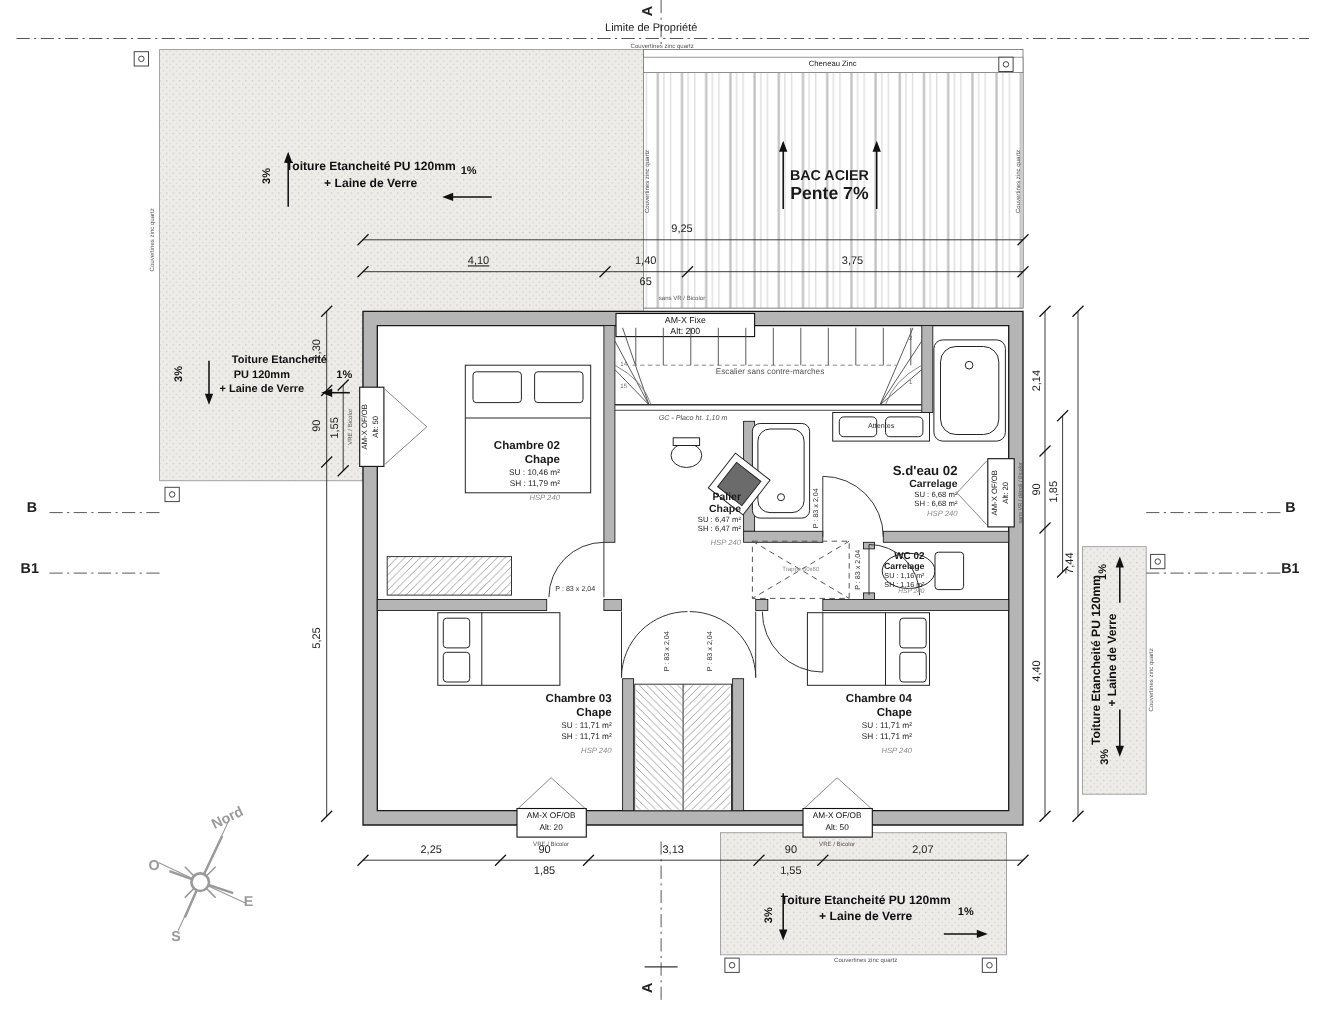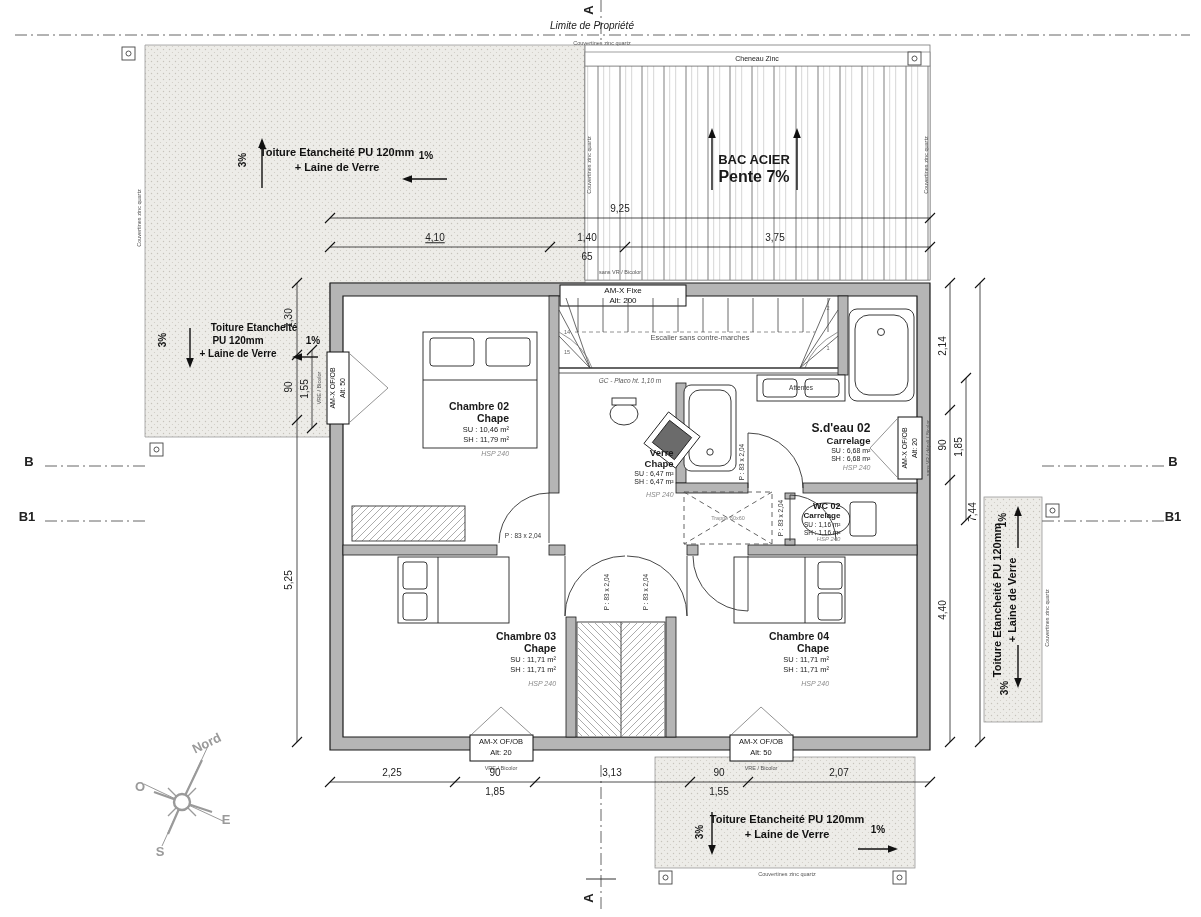--- a/index.html
+++ b/index.html
@@ -286,21 +286,21 @@
         <polygon points="712,855 708.2,845 715.8,845" fill="#111"></polygon>
         <line x1="858" y1="849" x2="891" y2="849" stroke="#111" stroke-width="1.4"></line>
         <polygon points="898,849 888,852.8 888,845.2" fill="#111"></polygon>
         <line x1="1018" y1="548" x2="1018" y2="513" stroke="#111" stroke-width="1.4"></line>
         <polygon points="1018,506 1021.8,516 1014.2,516" fill="#111"></polygon>
         <line x1="1018" y1="645" x2="1018" y2="681" stroke="#111" stroke-width="1.4"></line>
         <polygon points="1018,688 1014.2,678 1021.8,678" fill="#111"></polygon>
       </g>
 </svg>
 
-<div class="t" style="left:592px;top:26px;font-size:10px;font-style:italic;">Limite de Propriété</div>
+<div class="t" style="left:592px;top:26px;font-size:10px;">Limite de Propriété</div>
 <div class="t tiny" style="left:602px;top:43px;">Couvertines zinc quartz</div>
 <div class="t r marker" style="left:589px;top:10px;">A</div>
 <div class="t r marker" style="left:589px;top:898px;">A</div>
 <div class="t marker" style="left:29px;top:462px;">B</div>
 <div class="t marker" style="left:1173px;top:462px;">B</div>
 <div class="t marker" style="left:27px;top:517px;">B1</div>
 <div class="t marker" style="left:1173px;top:517px;">B1</div>
 
 <div class="t r roofS" style="left:243px;top:160px;">3%</div>
 <div class="t roofT" style="left:337px;top:152px;">Toiture Etancheité PU 120mm</div>
@@ -353,21 +353,21 @@
 <div class="t steps" style="left:828px;top:348px;">1</div>
 
 <div class="room" style="left:443px;top:428px;">
   <div class="rname">Chambre 02</div>
   <div class="rfin">Chape</div>
   <div class="rsu">SU : 10,46 m²</div>
   <div class="rsu">SH : 11,79 m²</div>
   <div class="rhsp">HSP 240</div>
 </div>
 <div class="room" style="left:618px;top:472px;">
-  <div class="rname" style="font-size:9.5px;">Verre</div>
+  <div class="rname" style="font-size:9.5px;">Palier</div>
   <div class="rfin" style="font-size:9.5px;">Chape</div>
   <div class="rsu" style="font-size:7px;">SU : 6,47 m²</div>
   <div class="rsu" style="font-size:7px;">SH : 6,47 m²</div>
   <div class="rhsp">HSP 240</div>
 </div>
 <div class="room" style="left:805px;top:446px;">
   <div class="rname" style="font-size:12px;">S.d'eau 02</div>
   <div class="rfin" style="font-size:9.5px;">Carrelage</div>
   <div class="rsu" style="font-size:7px;">SU : 6,68 m²</div>
   <div class="rsu" style="font-size:7px;">SH : 6,68 m²</div>

